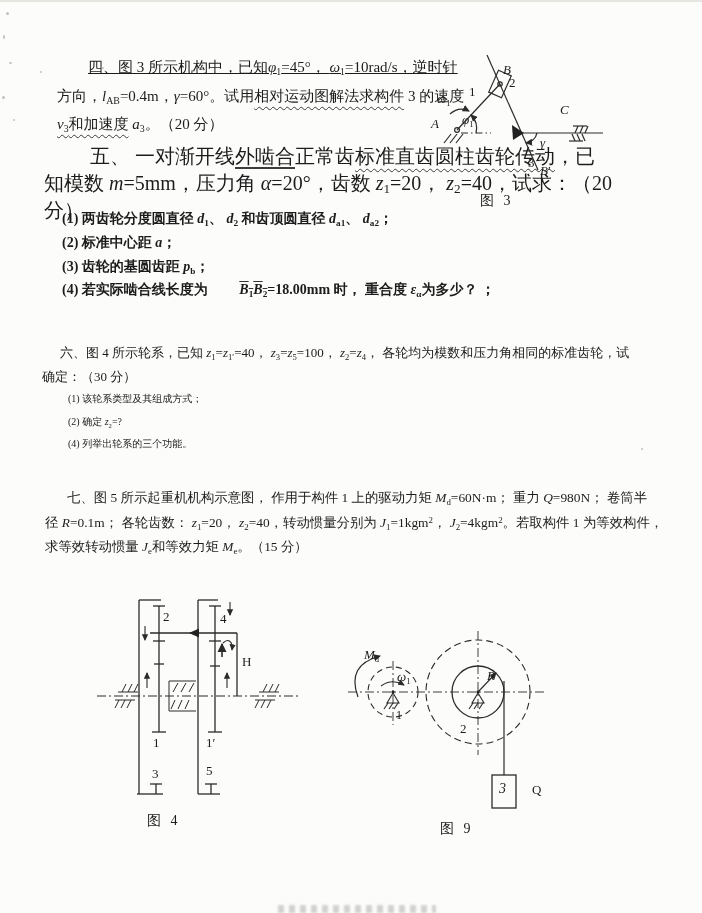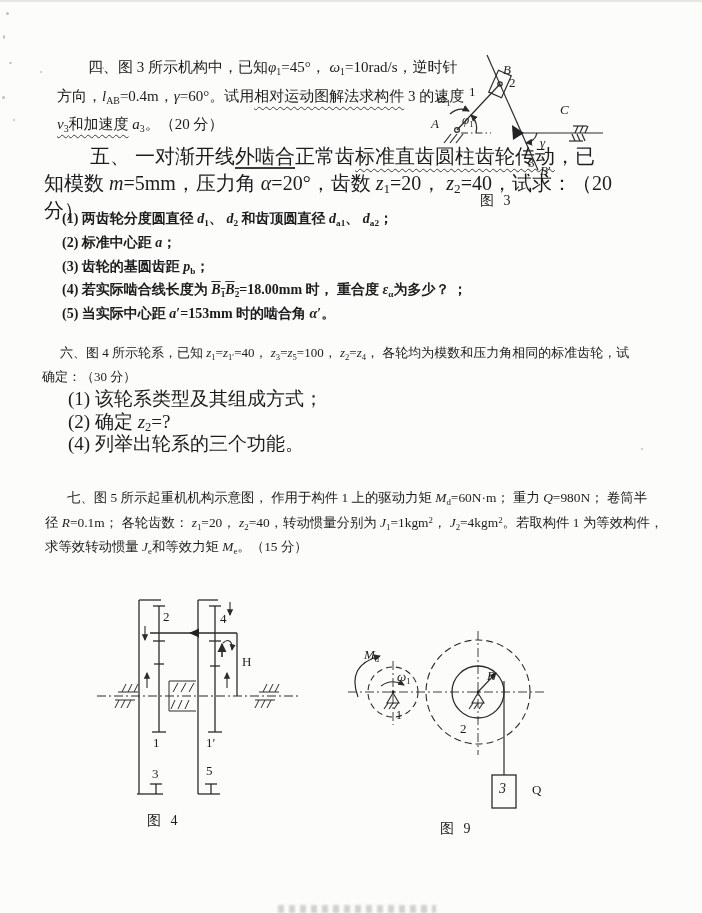--- a/index.html
+++ b/index.html
@@ -9,30 +9,30 @@
   .spk{position:absolute;background:#8f8f8f;opacity:.55;border-radius:50%;}
 
   .para{position:absolute;white-space:nowrap;}
   .ln{display:block;}
   sub{font-size:.66em;vertical-align:-3px;line-height:0;}
   sup{font-size:.66em;vertical-align:4px;line-height:0;}
   i{font-style:italic;}
   .wavy{text-decoration-line:underline;text-decoration-style:wavy;
         text-decoration-color:#3c3c3c;text-decoration-thickness:1px;text-underline-offset:5px;}
   .ul{text-decoration:underline;text-decoration-color:#3c3c3c;text-underline-offset:4px;}
-  .ol{text-decoration:overline;text-decoration-color:#333;}
+  .ol{text-decoration:overline;text-decoration-color:#333;margin-left:28px;}
 
   .q4{left:57px;top:53px;font-size:15px;line-height:28.5px;}
-  .q4 .indent{padding-left:31px;}
+  .q4 .indent{padding-left:31px;text-decoration:underline;}
   .q5{left:44px;top:143px;font-size:20px;line-height:27px;}
   .q5 .indent{padding-left:46px;}
   .q5i{left:62px;top:207px;font-size:14px;line-height:23.8px;font-weight:bold;}
   .q6{left:42px;top:341px;font-size:13px;line-height:23.5px;}
   .q6 .indent{padding-left:18px;}
-  .q6i{left:68px;top:388px;font-size:19px;line-height:22.6px;}
+  .q6i{left:68px;top:388px;font-size:10px;line-height:22.6px;}
   .q7{left:45px;top:486px;font-size:13.4px;line-height:24.5px;}
   .q7 .indent{padding-left:22px;}
 
   .fig{position:absolute;}
   .fig svg{position:absolute;left:0;top:0;}
   .fig3{left:425px;top:42px;width:230px;height:158px;}
   .fig4{left:95px;top:588px;width:230px;height:252px;}
   .fig5{left:340px;top:615px;width:230px;height:235px;}
   .flabel{position:absolute;font-size:13px;line-height:14px;white-space:nowrap;}
   .fcap{position:absolute;font-size:14px;letter-spacing:3px;white-space:nowrap;}
@@ -67,21 +67,20 @@
   <div class="para q5">
     <span class="ln indent">五、 一对渐开线<span class="ul">外啮合</span>正常齿<span class="wavy">标准直齿圆柱齿轮传动</span>，已</span>
     <span class="ln">知模数 <i>m</i>=5mm，压力角 <i>α</i>=20°，齿数 <i>z</i><sub>1</sub>=20，  <i>z</i><sub>2</sub>=40，试求：（20</span>
     <span class="ln">分）</span>
   </div>
   <div class="para q5i">
     <span class="ln">(1) 两齿轮分度圆直径 <i>d</i><sub>1</sub>、 <i>d</i><sub>2</sub> 和齿顶圆直径 <i>d</i><sub>a1</sub>、 <i>d</i><sub>a2</sub>；</span>
     <span class="ln">(2) 标准中心距 <i>a</i>；</span>
     <span class="ln">(3) 齿轮的基圆齿距 <i>p</i><sub>b</sub>；</span>
     <span class="ln">(4) 若实际啮合线长度为 <span class="ol"><i>B</i><sub>1</sub><i>B</i><sub>2</sub></span>=18.00mm 时， 重合度 <i>ε</i><sub>α</sub>为多少？ ；</span>
-    <span class="ln">(5) 当实际中心距 <i>a</i>′=153mm 时的啮合角 <i>α</i>′。</span>
   </div>
 
   <div class="para q6">
     <span class="ln indent">六、图 4 所示轮系，已知 <i>z</i><sub>1</sub>=<i>z</i><sub>1′</sub>=40， <i>z</i><sub>3</sub>=<i>z</i><sub>5</sub>=100， <i>z</i><sub>2</sub>=<i>z</i><sub>4</sub>， 各轮均为模数和压力角相同的标准齿轮，试</span>
     <span class="ln">确定：（30 分）</span>
   </div>
   <div class="para q6i">
     <span class="ln">(1) 该轮系类型及其组成方式；</span>
     <span class="ln">(2) 确定 <i>z</i><sub>2</sub>=?</span>
     <span class="ln">(4) 列举出轮系的三个功能。</span>

